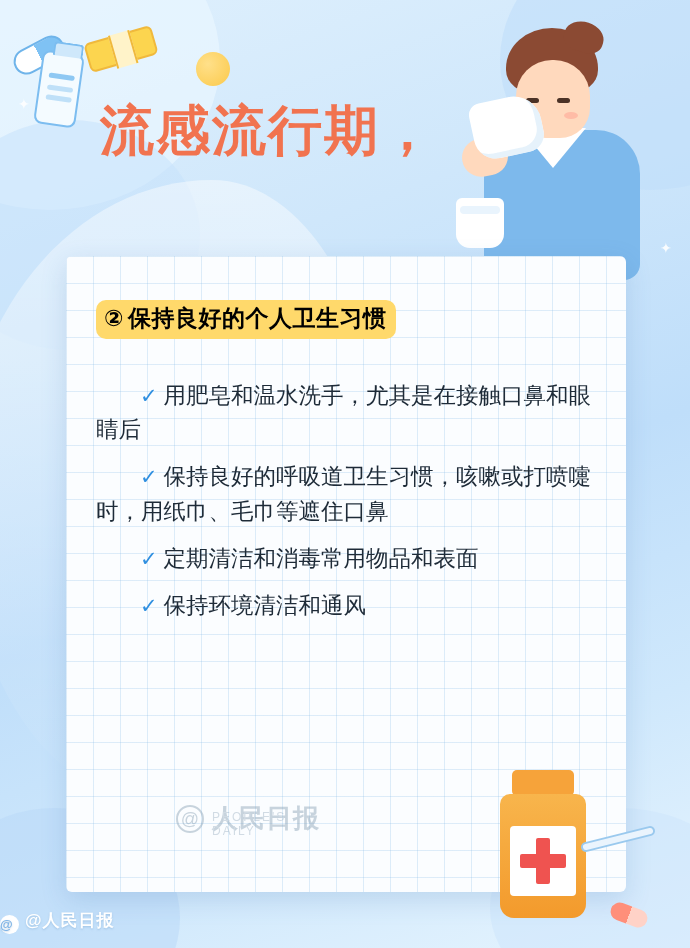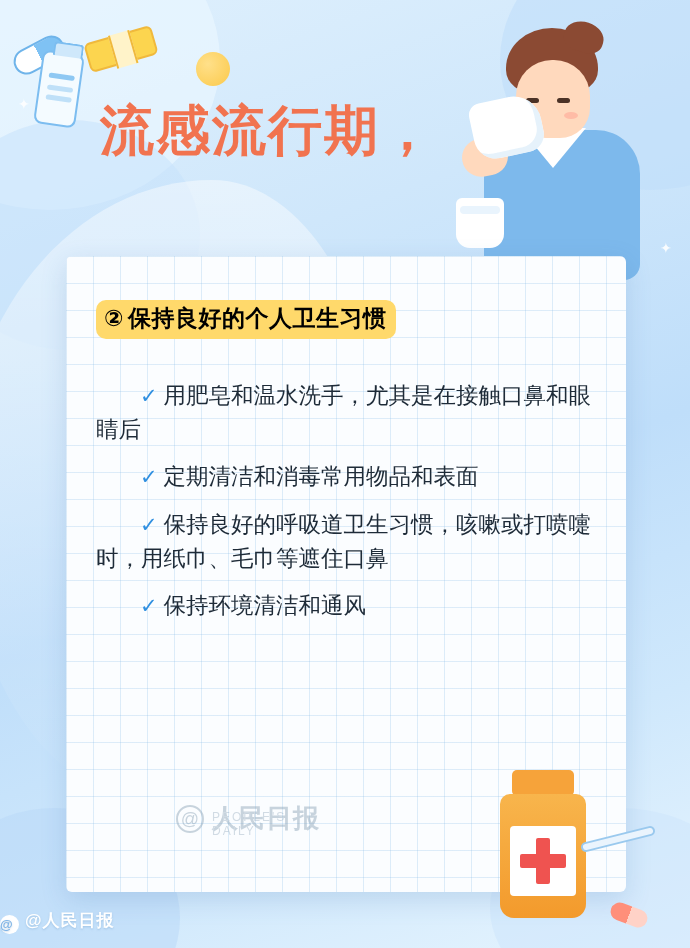--- a/index.html
+++ b/index.html
@@ -275,24 +275,24 @@
 
       <div class="section-head">
         <span class="num">②</span><span>保持良好的个人卫生习惯</span>
       </div>
 
       <div class="items">
         <div class="item">
           <span class="check">✓</span><span>用肥皂和温水洗手，尤其是在接触口鼻和眼睛后</span>
         </div>
         <div class="item">
-          <span class="check">✓</span><span>定期清洁和消毒常用物品和表面</span>
+          <span class="check">✓</span><span>保持良好的呼吸道卫生习惯，咳嗽或打喷嚏时，用纸巾、毛巾等遮住口鼻</span>
         </div>
         <div class="item">
-          <span class="check">✓</span><span>保持良好的呼吸道卫生习惯，咳嗽或打喷嚏时，用纸巾、毛巾等遮住口鼻</span>
+          <span class="check">✓</span><span>定期清洁和消毒常用物品和表面</span>
         </div>
         <div class="item">
           <span class="check">✓</span><span>保持环境清洁和通风</span>
         </div>
       </div>
 
     </div>
 
     <div class="logo">
       <div class="logo-at">@</div>

